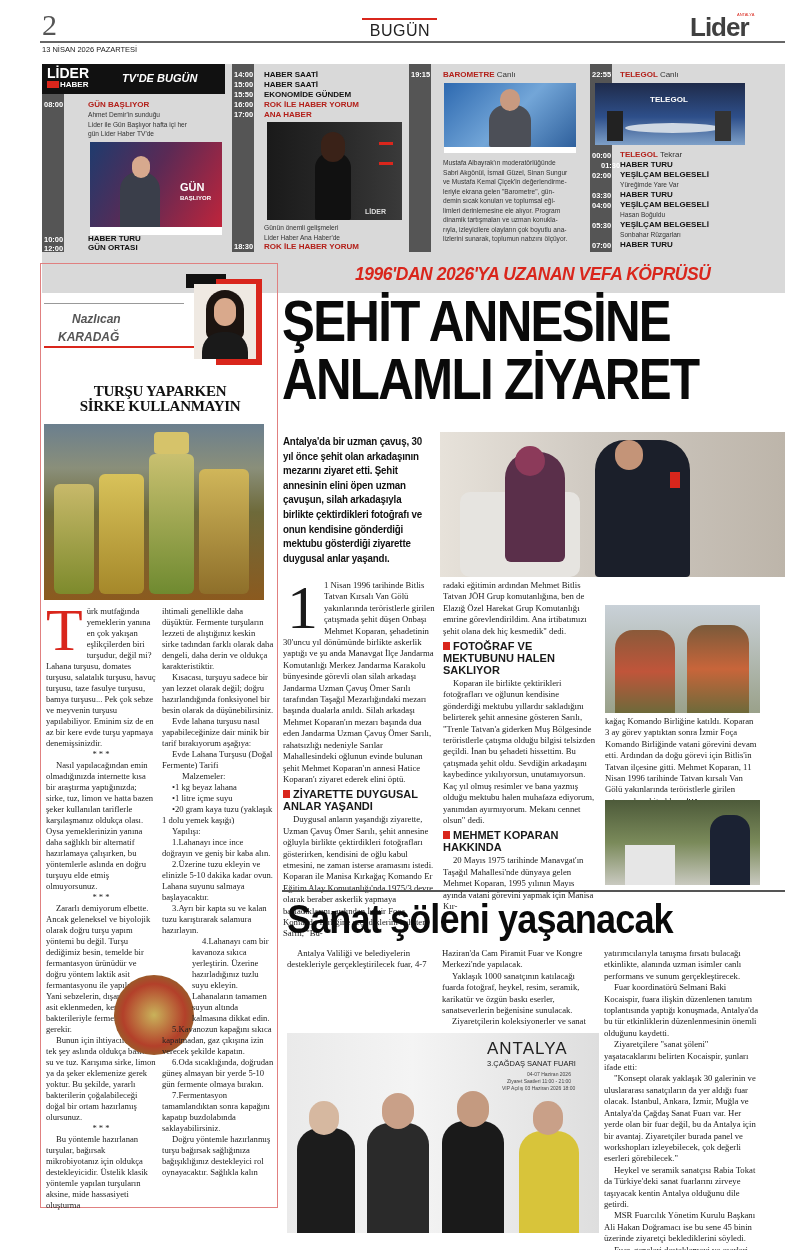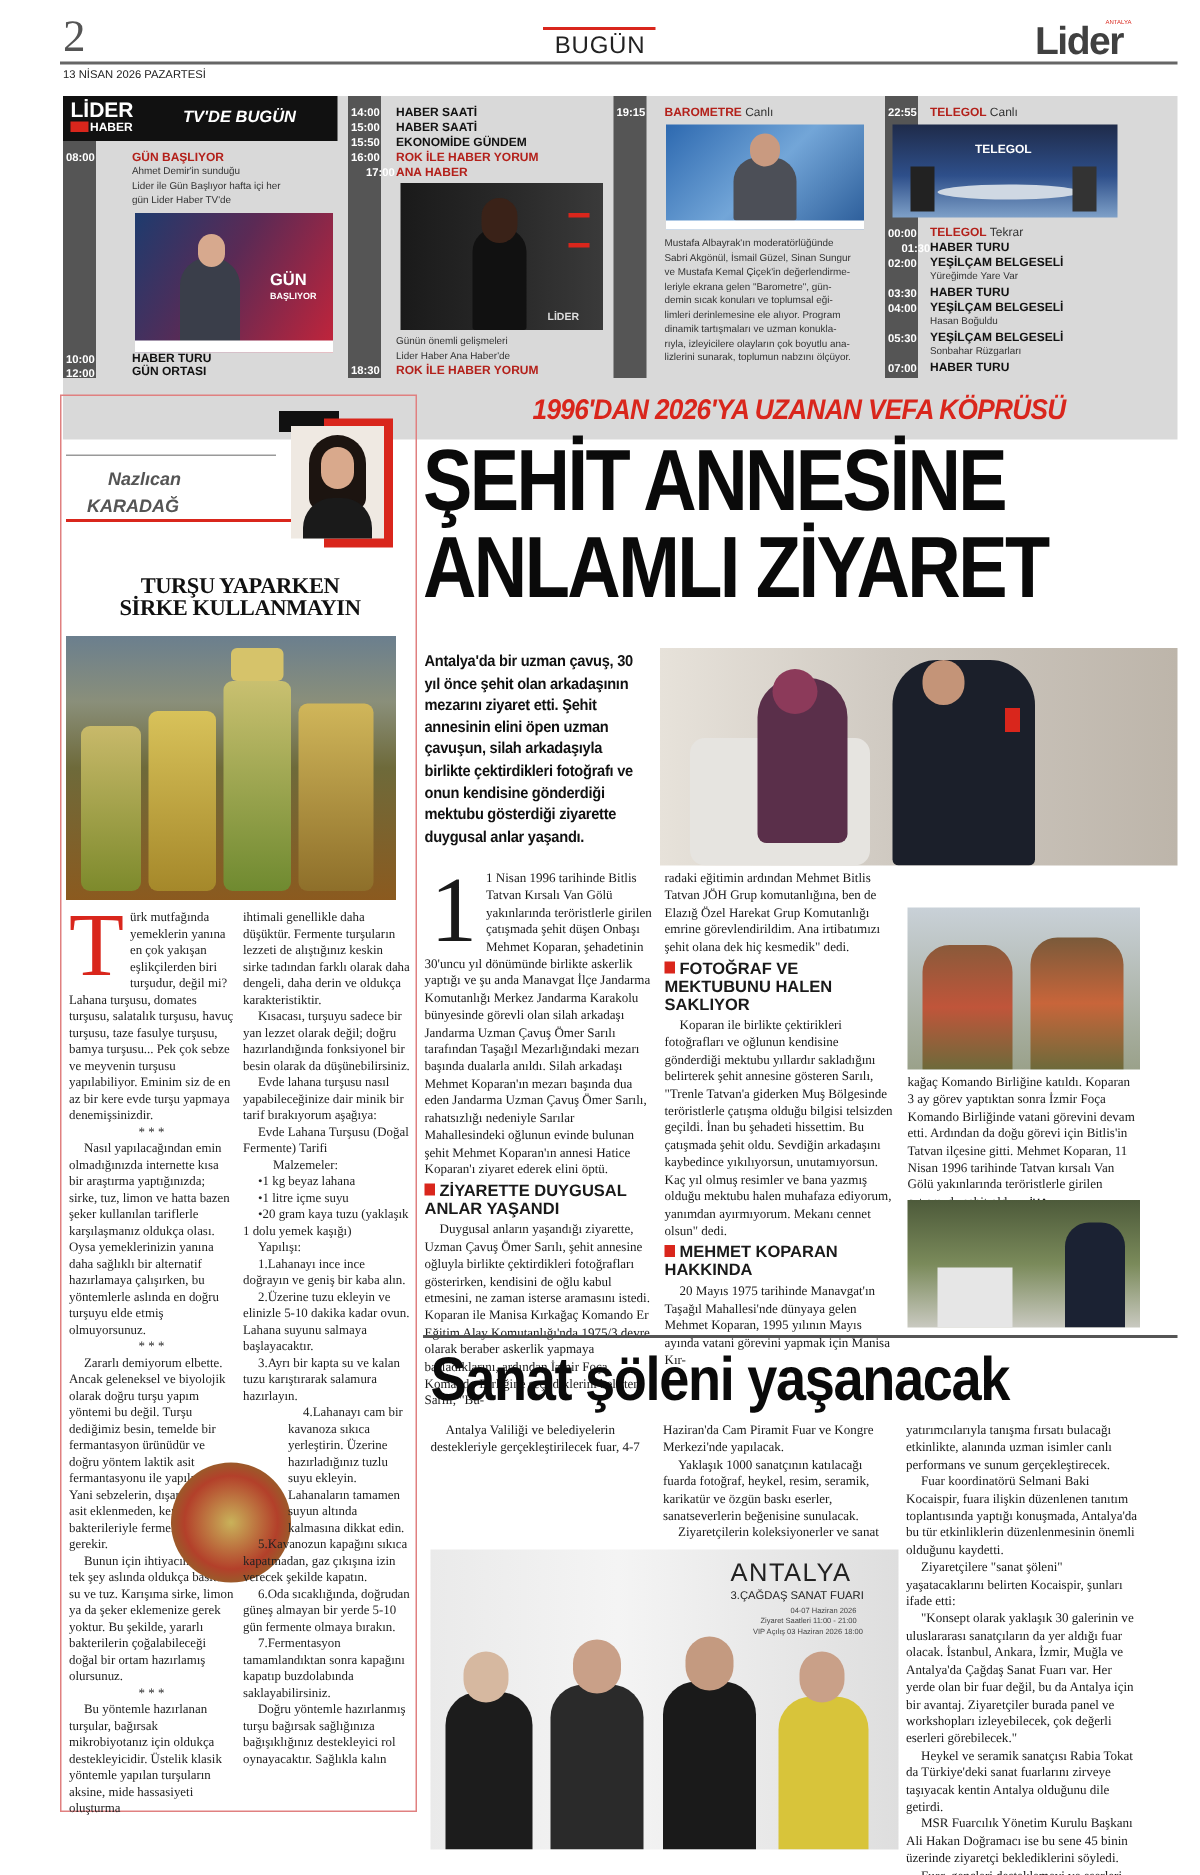--- a/index.html
+++ b/index.html
@@ -92,21 +92,21 @@
   <div class="tvcol" style="left:190px;width:170px">
     <div class="timebar" style="left:0"></div>
     <div class="tvt" style="left:2px;top:6px">14:00</div>
     <div class="tvprog" style="left:32px;top:6px">HABER SAATİ</div>
     <div class="tvt" style="left:2px;top:16px">15:00</div>
     <div class="tvprog" style="left:32px;top:16px">HABER SAATİ</div>
     <div class="tvt" style="left:2px;top:26px">15:50</div>
     <div class="tvprog" style="left:32px;top:26px">EKONOMİDE GÜNDEM</div>
     <div class="tvt" style="left:2px;top:36px">16:00</div>
     <div class="tvprog red" style="left:32px;top:36px">ROK İLE HABER YORUM</div>
-    <div class="tvt" style="left:12px;top:46px">17:00</div>
+    <div class="tvt" style="left:2px;top:46px">17:00</div>
     <div class="tvprog red" style="left:32px;top:46px">ANA HABER</div>
     <div class="tvimg" style="left:35px;top:58px;width:135px;height:98px;background:linear-gradient(90deg,#1a1a1a,#2b2b2b 60%,#3a3a3a)">
       <div style="position:absolute;left:48px;top:30px;width:36px;height:68px;background:#111;border-radius:16px 16px 2px 2px"></div>
       <div style="position:absolute;left:54px;top:10px;width:24px;height:30px;background:#3a2218;border-radius:12px"></div>
       <div style="position:absolute;left:112px;top:20px;width:14px;height:3px;background:#d9261c"></div>
       <div style="position:absolute;left:112px;top:40px;width:14px;height:3px;background:#d9261c"></div>
       <div style="position:absolute;left:98px;top:86px;color:#ddd;font-family:'Liberation Sans',sans-serif;font-size:7px;font-weight:bold">LİDER</div>
     </div>
     <div class="tvdesc" style="left:32px;top:159px">
         <div>Günün önemli gelişmeleri</div>

